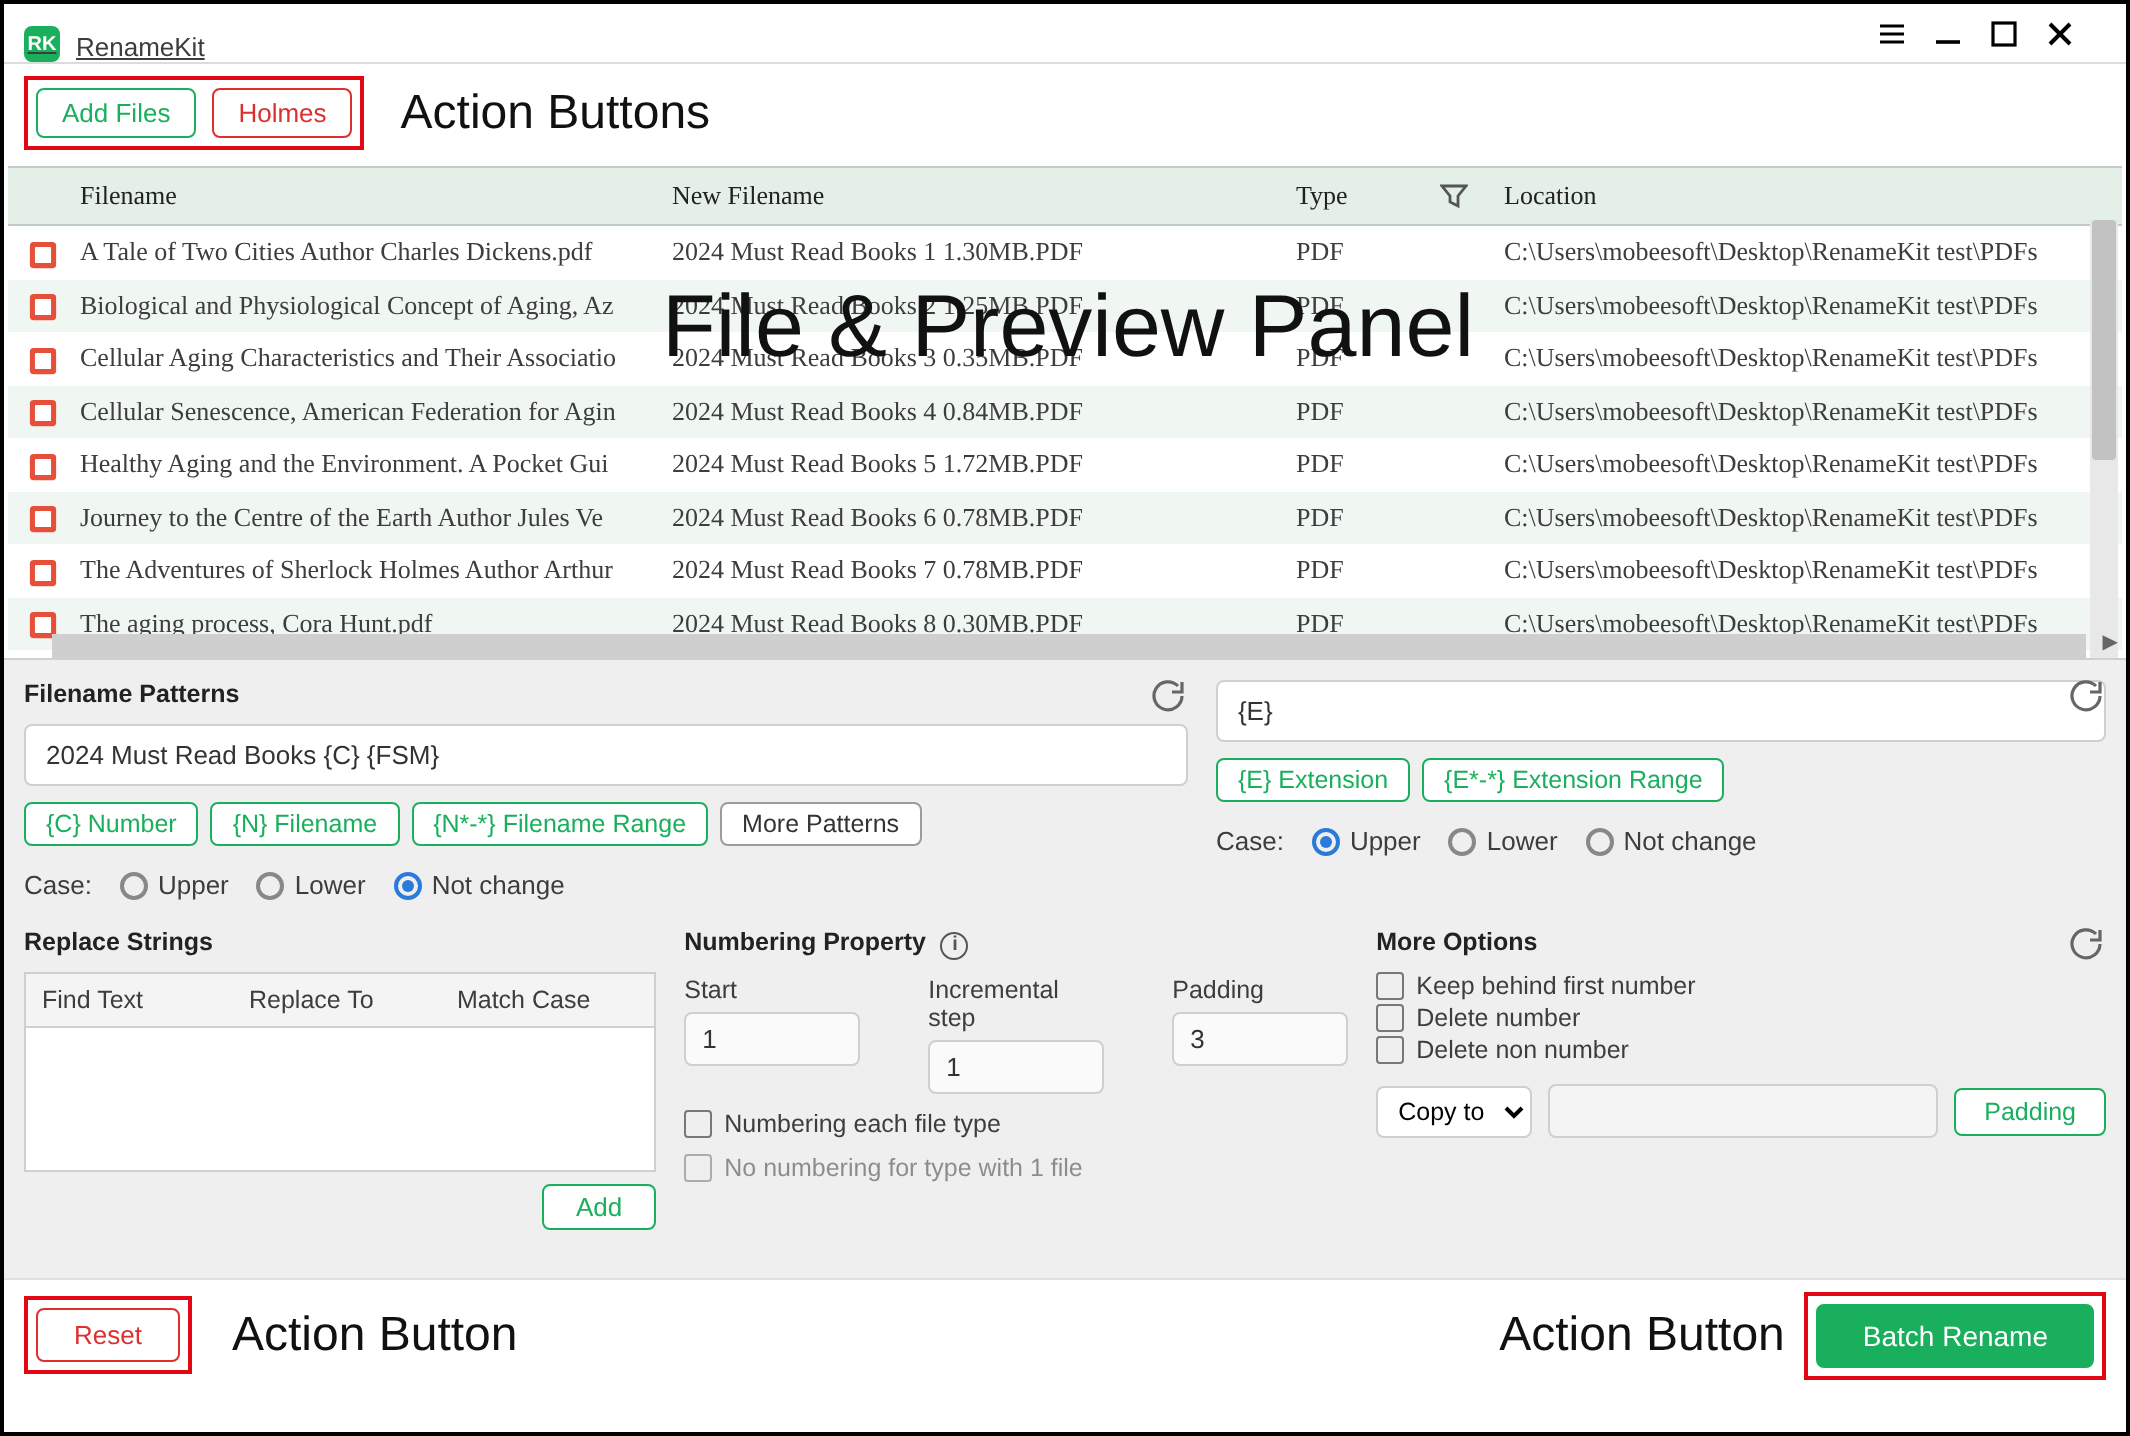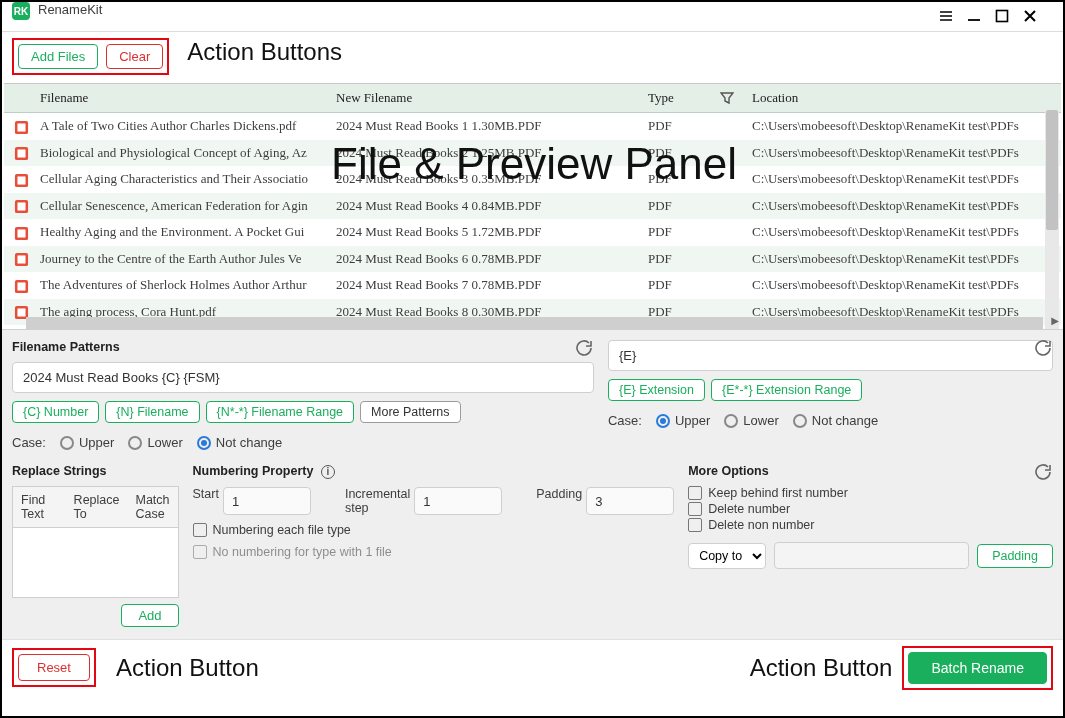--- a/index.html
+++ b/index.html
@@ -23,38 +23,38 @@
  font-size:13px;
  color:var(--grey-text);
  background:#fff;
  width:1065px;
  height:718px;
  overflow:hidden;
  border:2px solid #000;
 }
 
 .titlebar{
- display:flex;align-items:flex-start;height:30px;
- padding:0 19px 0 10px;border-bottom:1px solid #dcdcdc;background:#fff;
+ display:flex;align-items:flex-end;height:30px;
+ padding:0 19px 0 10px;border-bottom:1px solid #dcdcdc;background:#fff;text-decoration:underline;
 }
 .app-icon{
  width:18px;height:18px;border-radius:4px;background:var(--green);
  margin-right:8px;display:flex;align-items:center;justify-content:center;color:#fff;font-size:10px;font-weight:bold;
 }
 .titlebar .title{font-size:13px;flex:1;}
 .win-btn{
  width:28px;height:28px;display:flex;align-items:center;justify-content:center;
  font-family:Arial,sans-serif;font-size:17px;color:#000;
 }
 .win-btn svg{width:14px;height:14px;}
 .win-btn.close{font-size:19px;font-weight:bold;}
 
 
 .topbar{
- display:flex;align-items:flex-start;padding:6px 10px 8px 10px;gap:8px;
+ display:flex;align-items:center;padding:6px 10px 8px 10px;gap:8px;
 }
 .btn{
  padding:4px 12px;border-radius:4px;border:1px solid transparent;font-size:13px;cursor:pointer;
  display:inline-flex;align-items:center;justify-content:center;background:#fff;
 }
 .btn-green{border-color:var(--green);color:var(--green);}
 .btn-red{border-color:var(--red);color:var(--red);}
 .btn-solid-green{background:var(--green);color:#fff;border-color:var(--green);font-weight:500;padding:7px 22px;font-size:14px;}
 .btn-outline{border-color:#9c9c9c;color:#333;}
 .overlay-label{font-size:24px;font-weight:400;margin-left:10px;color:#111;}
@@ -120,21 +120,21 @@
  border:0;background:transparent;
 }
 .replace-table{
  border:1px solid var(--grey-border);width:100%;border-collapse:collapse;background:#fff;height:100px;
 }
 .replace-table th{
  text-align:left;font-weight:500;font-size:12.5px;padding:6px 8px;border-bottom:1px solid var(--grey-border);background:#f4f4f4;
 }
 .replace-footer{text-align:right;margin-top:6px;}
 .num-props{display:flex;gap:34px;}
-.num-col{display:flex;flex-direction:row;gap:4px;font-size:12.5px;}
+.num-col{display:flex;flex-direction:column;gap:4px;font-size:12.5px;}
 .num-input{
  width:88px;padding:5px 8px;border:1px solid var(--grey-border);border-radius:4px;background:#fafafa;font-size:13px;color:#333;
 }
 .chk-row{display:flex;align-items:center;gap:6px;margin-top:8px;font-size:12.5px;}
 .chk{appearance:none;width:14px;height:14px;border:1.5px solid #777;border-radius:2px;margin:0;}
 .more-opts .chk-row{margin-top:2px;}
 .copy-row{display:flex;align-items:center;gap:8px;margin-top:10px;}
 .select{
  padding:4px 6px;border:1px solid var(--grey-border);border-radius:4px;background:#fff;font-size:12.5px;
 }
@@ -178,21 +178,21 @@
  <div class="win-btn close">
   <svg viewBox="0 0 14 14">
         <path d="M2 2l10 10M12 2L2 12" stroke="#000" stroke-width="2"></path>
       </svg>
  </div>
 </div>
 
 <div class="topbar">
  <span class="redbox">
   <button class="btn btn-green">Add Files</button>
-  <button class="btn btn-red">Clear</button>
+  <button class="btn btn-red">Holmes</button>
  </span>
  <span class="overlay-label">Action Buttons</span>
 </div>
 
 <div class="table-wrap">
  <table class="table">
   <colgroup>
         <col style="width:26px">
         <col style="width:296px">
         <col style="width:312px">

